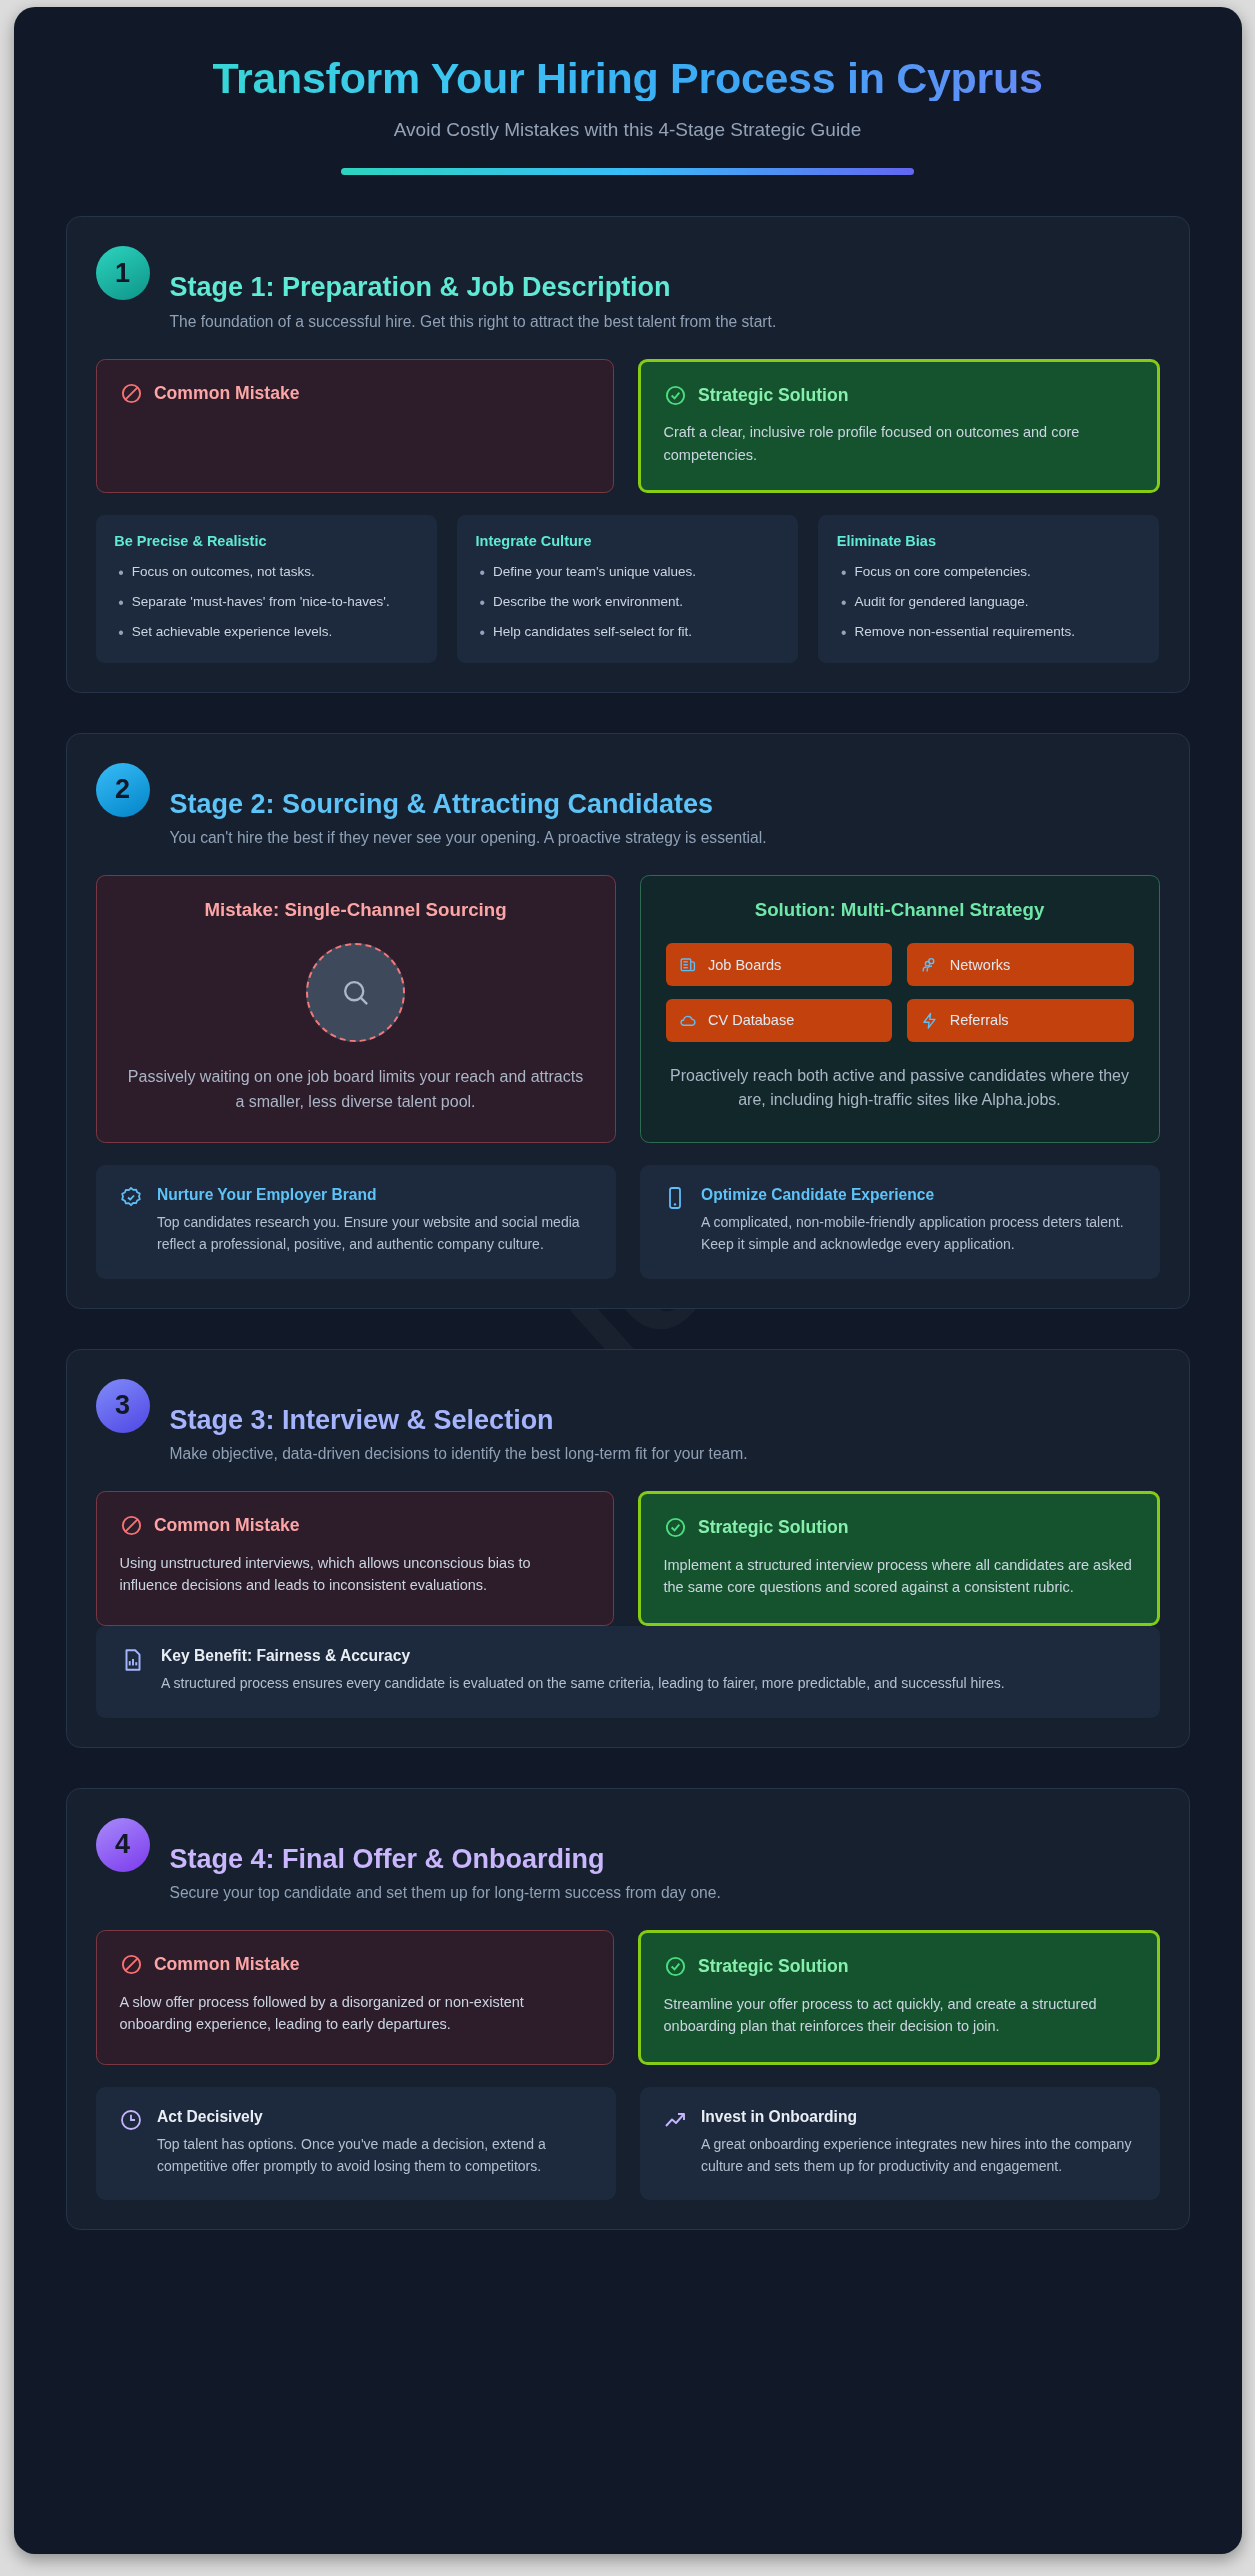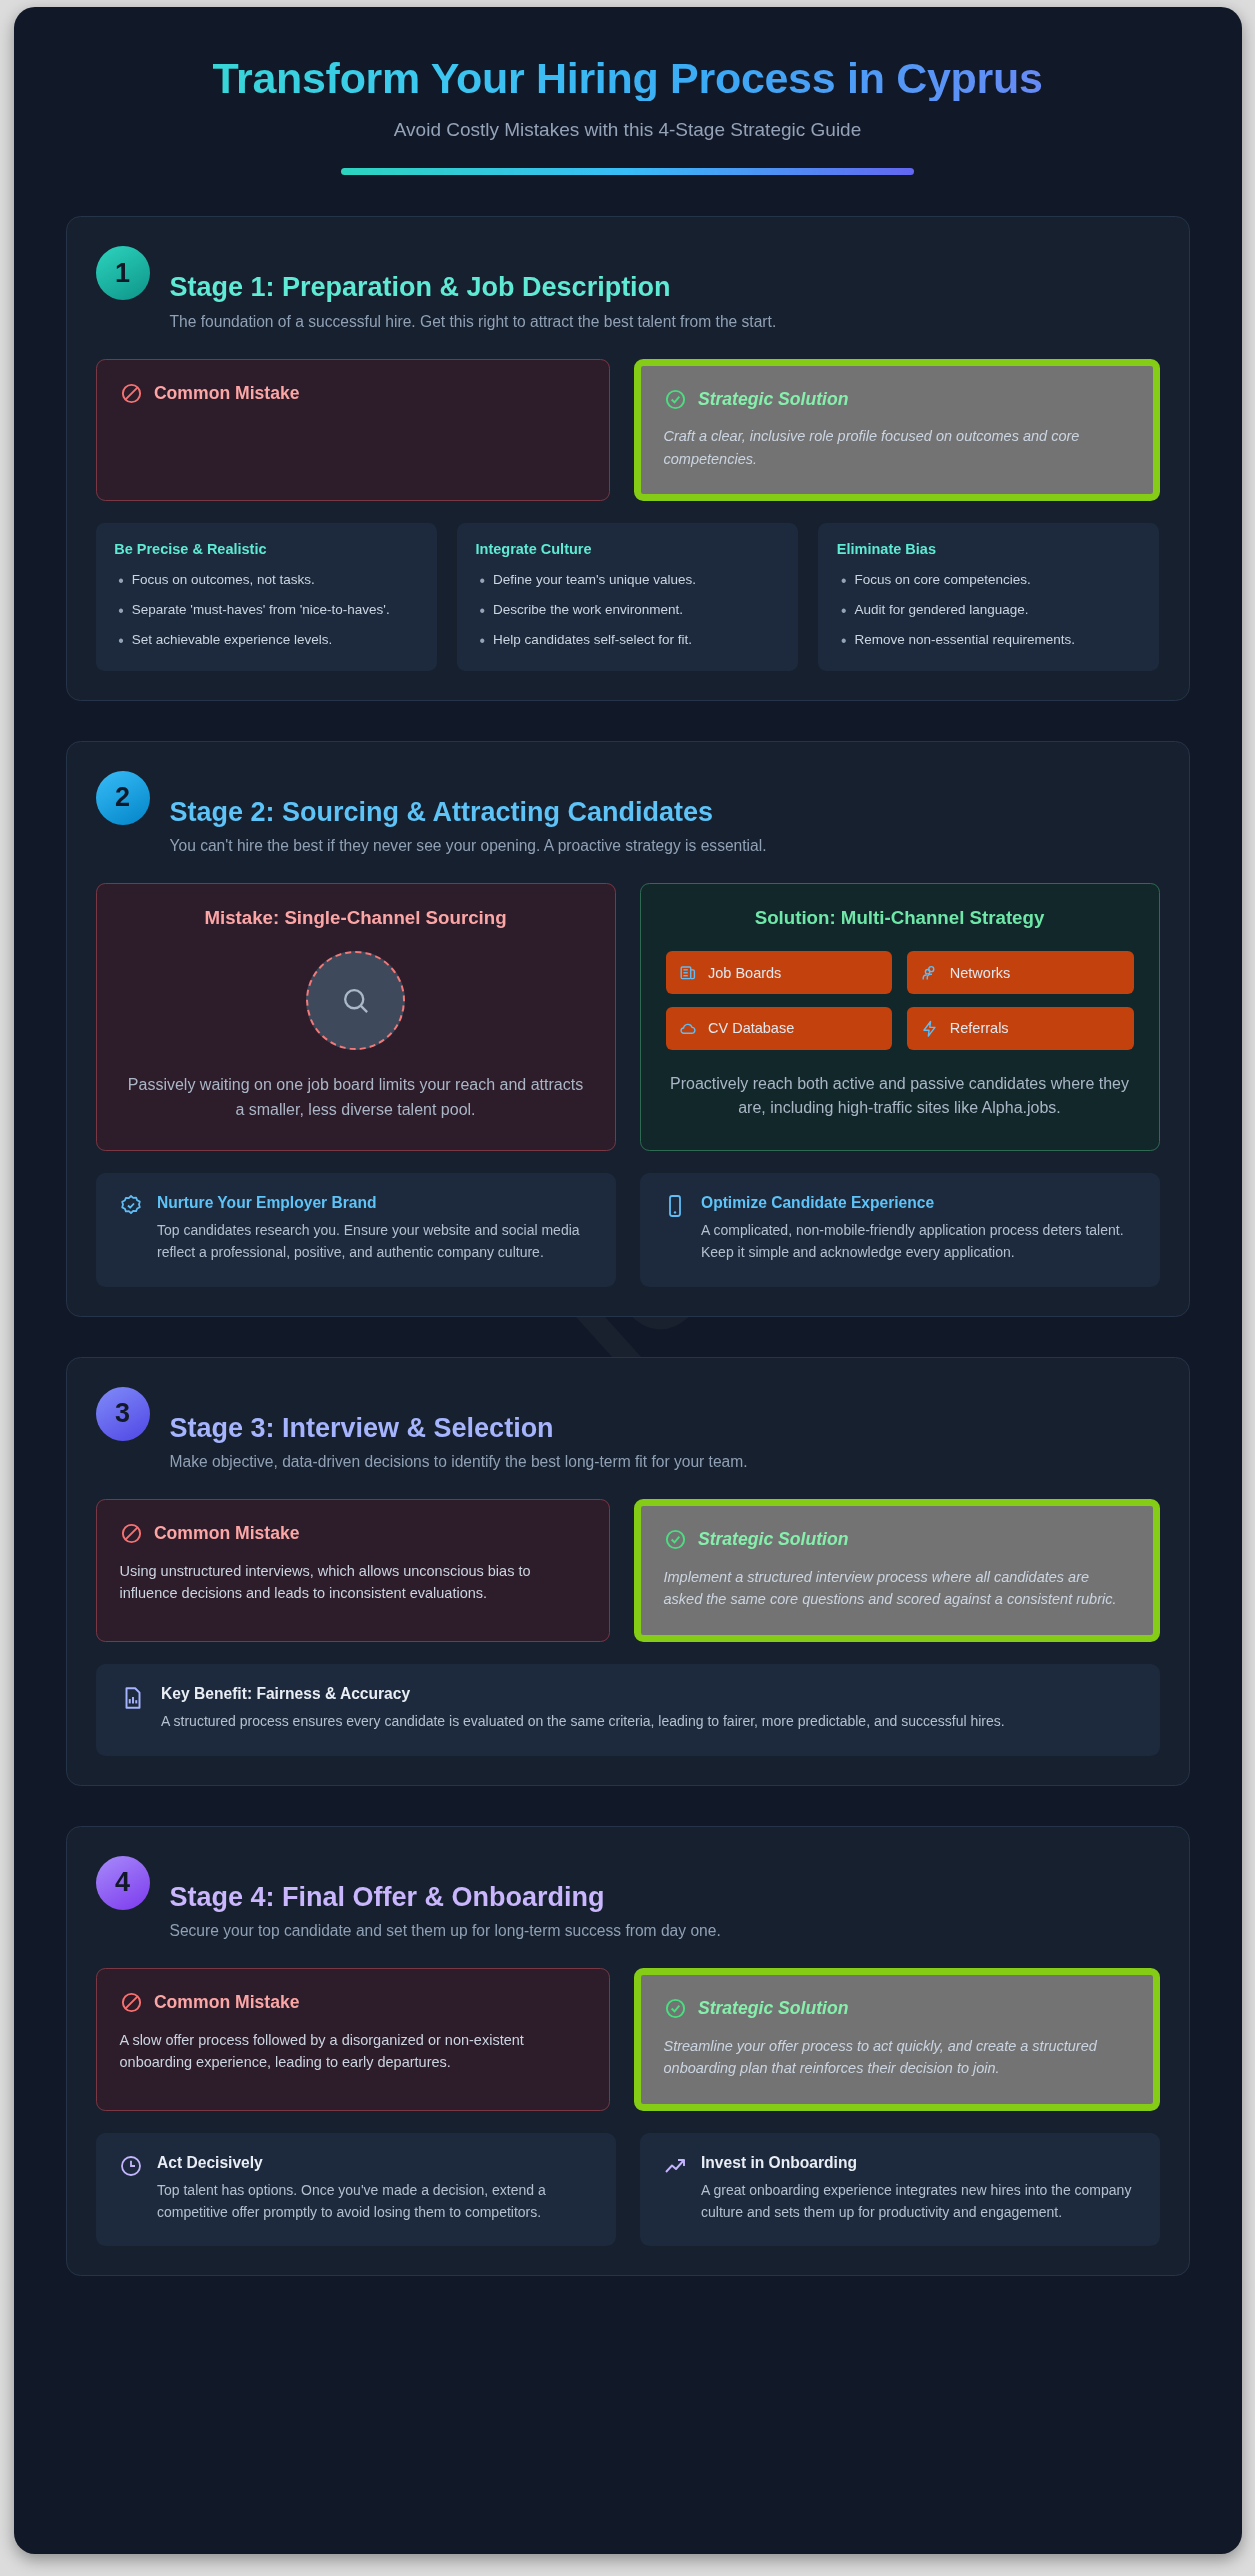--- a/index.html
+++ b/index.html
@@ -130,23 +130,22 @@
   .ms-card {
     flex: 1 1 0;
     border-radius: 9.3px;
     padding: 22px 23px 24px 23px;
   }
   .ms-card.mistake {
     background: #2d1c2a;
     border: 1px solid #7a3744;
   }
   .ms-card.solution {
-    background: #737373;
-    border: 7px solid #84cc16;
-    font-style: italic;
+    background: #14532d;
+    border: 3px solid #84cc16;
   }
   .ms-head {
     display: flex; align-items: center; gap: 11.4px;
     margin-bottom: 14.5px;
   }
   .ms-head .label { font-size: 17.6px; font-weight: 700; }
   .mistake .label { color: #fca5a5; }
   .solution .label { color: #86efac; }
   .ms-text {
     font-size: 14.5px; line-height: 1.55; color: #cbd5e1;
@@ -224,21 +223,20 @@
     padding: 21px 23px 23px 23px;
     display: flex; gap: 14.5px; align-items: flex-start;
   }
   .info-body { flex: 1 1 auto; }
   .info-title { font-size: 15.6px; font-weight: 700; margin-bottom: 8.3px; }
   .info-title.blue { color: #5ec3f7; }
   .info-title.plain { color: #e9edf4; }
   .info-text { font-size: 14px; line-height: 1.55; color: #b4c0d0; }
 
   .wide-card {
-    margin-top: 22px;
     background: #1d2a3d;
     border-radius: 9.3px;
     padding: 21px 24px 23px 24px;
     display: flex; gap: 15.6px; align-items: flex-start;
   }
 </style>
 </head>
 <body>
 
 <div class="page">

